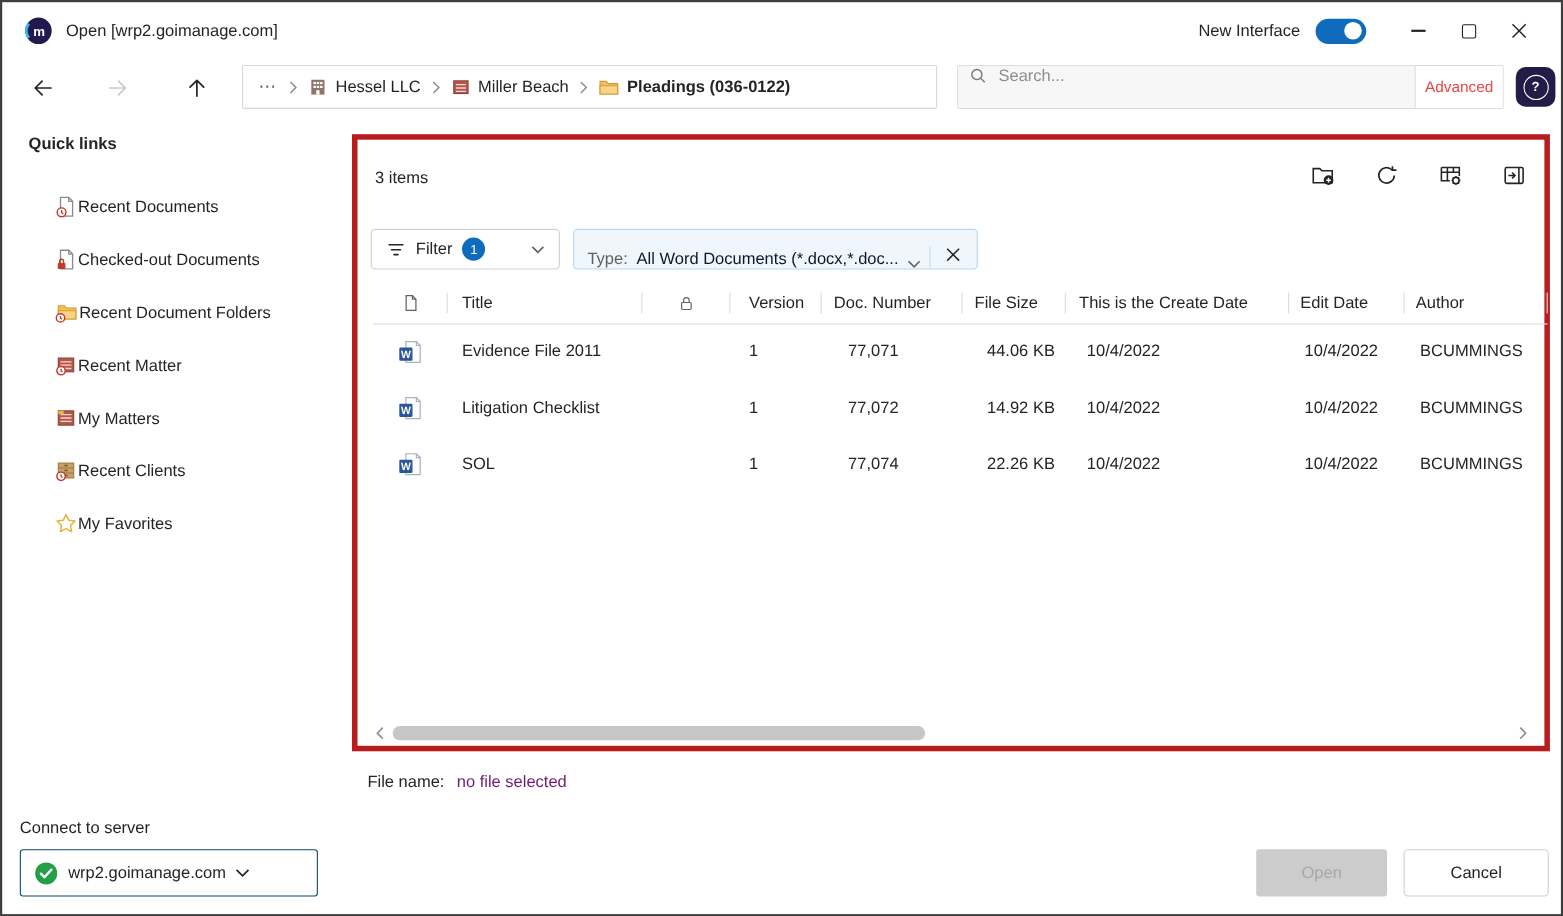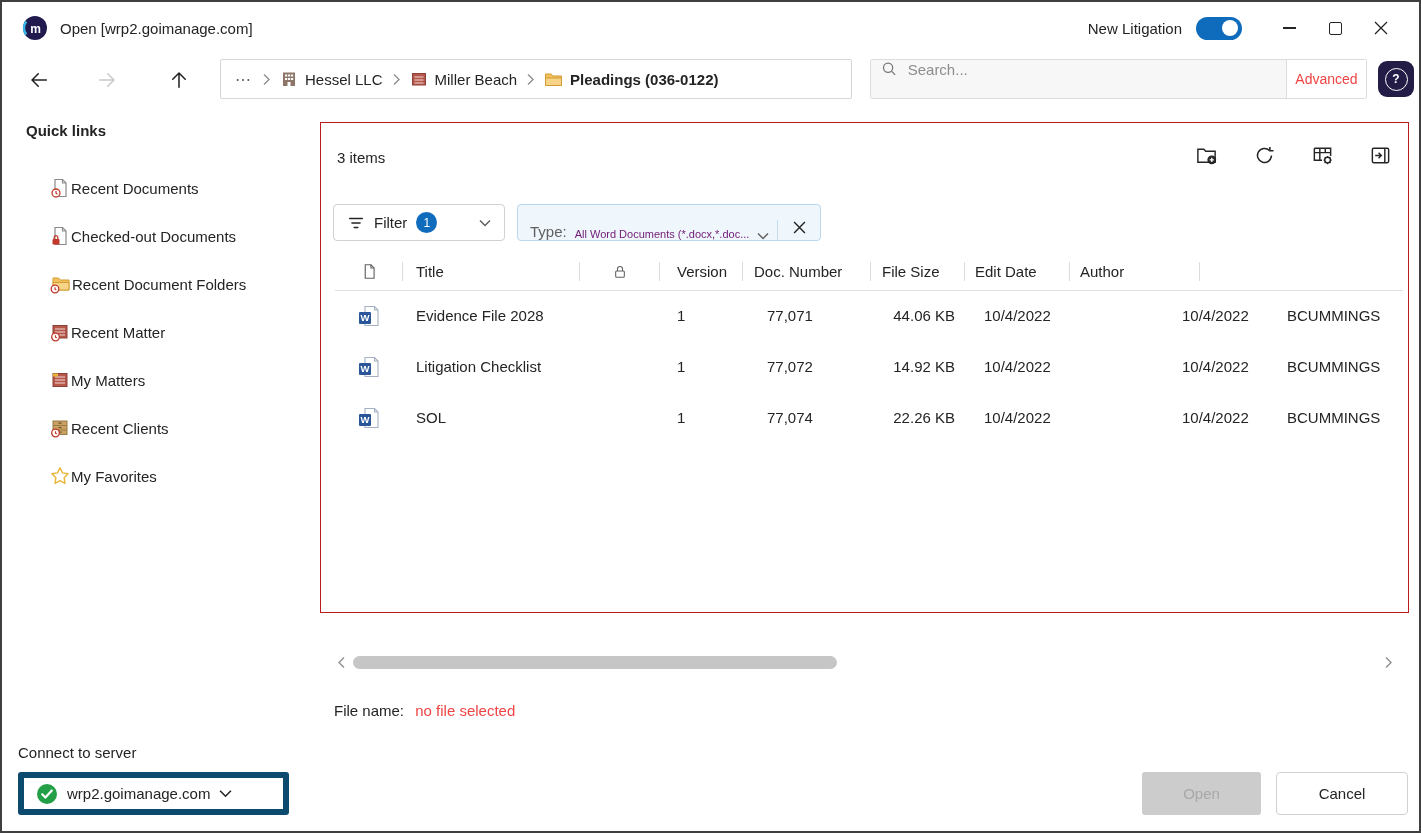--- a/index.html
+++ b/index.html
@@ -34,34 +34,34 @@
   .advbtn{width:79px;display:flex;align-items:center;justify-content:center;font-size:14px;color:#ef4444;border-left:1px solid #dcdcdc;cursor:pointer;background:#fff}
   .helpbtn{position:absolute;left:1376px;top:7px;width:36px;height:36px;border-radius:9px;background:#221c46;display:flex;align-items:center;justify-content:center;cursor:pointer}
   .helpbtn .qcircle{width:21px;height:21px;border:1.5px solid #fff;border-radius:50%;color:#fff;font-size:12px;font-weight:bold;display:flex;align-items:center;justify-content:center}
   
   .sidebar{position:absolute;left:0;top:102px;width:318px;bottom:0}
   .ql-header{position:absolute;left:24px;top:18px;font-size:15px;font-weight:bold}
   .ql-list{position:absolute;left:0;top:60px;right:0}
   .ql-item{height:48px;display:flex;align-items:center;padding-left:48px;gap:1px;font-size:15px;cursor:pointer}
   
   .connect-label{position:absolute;left:16px;top:742px;font-size:15px}
-  .server-select{position:absolute;left:16px;top:770px;width:271px;height:43px;border:6px solid #0c4a6e;border-radius:3px;background:#fff;display:flex;align-items:center;padding:0 12px;gap:9px;box-sizing:border-box;cursor:pointer}
+  .server-select{position:absolute;left:16px;top:770px;width:271px;height:43px;border:1px solid #0c4a6e;border-radius:3px;background:#fff;display:flex;align-items:center;padding:0 12px;gap:9px;box-sizing:border-box;cursor:pointer}
   .server-select .srv-text{font-size:15px}
   
-  .panel{position:absolute;left:318px;top:120px;width:1089px;height:491px;border:1px solid #b91c1c;background:#fff;box-sizing:border-box}
+  .panel{position:absolute;left:318px;top:120px;width:1089px;height:561px;border:5px solid #b91c1c;background:#fff;box-sizing:border-box}
   .items-count{position:absolute;left:16px;top:26px;font-size:15px}
   .panel-icons{position:absolute;right:16px;top:21px;display:flex;gap:35px}
   .picon{width:23px;height:23px;cursor:pointer}
   .filter-btn{position:absolute;left:12px;top:81px;width:172px;height:37px;border:1px solid #d1d1d1;border-radius:4px;display:flex;align-items:center;padding:0 13px;gap:9px;box-sizing:border-box;cursor:pointer;background:#fff}
   .filter-label{font-size:15px}
   .filter-badge{width:21px;height:21px;border-radius:50%;background:#0f6cbd;color:#fff;font-size:12px;display:flex;align-items:center;justify-content:center}
   .filter-btn .chev{margin-left:auto}
   .chip{position:absolute;left:196px;top:81px;height:37px;background:#eff6fc;border:1px solid #b9d7ef;border-radius:4px;display:flex;align-items:flex-end;padding:0 8px 0 12px;gap:8px;box-sizing:border-box;cursor:default}
   .chip-prefix{font-size:15px;color:#616161}
-  .chip-value{font-size:11px;color:#701a75;white-space:nowrap}
+  .chip-value{font-size:15px;color:#0f172a;white-space:nowrap}
   .chip-div{width:1px;height:20px;background:#c4dcf0}
   .chip-x{width:26px;height:26px;display:flex;align-items:center;justify-content:center;cursor:pointer}
   
   .thead{position:absolute;left:14px;top:130px;width:1068px;height:37px;display:flex;align-items:center;border-bottom:1px solid #e0e0e0;font-size:15px}
   .th{position:relative;height:100%;display:flex;align-items:center;box-sizing:border-box;cursor:pointer}
   .th::after{content:"";position:absolute;right:0;top:9px;bottom:9px;width:1px;background:#dcdcdc}
   .tbody{position:absolute;left:14px;top:167px;width:1068px}
   .trow{display:flex;align-items:center;height:51px;font-size:15px;cursor:pointer}
   .cell{box-sizing:border-box}
   .c-icon{width:68px;display:flex;justify-content:center}
@@ -77,40 +77,40 @@
   .c-edit{width:105px;padding-left:10px}
   .trow .c-edit{padding-left:14px}
   .c-author{width:130px;padding-left:10px}
   .trow .c-author{padding-left:14px}
   
   .hscroll{position:absolute;left:0;right:0;top:529px;height:20px}
   .hs-arrow{position:absolute;top:2px;width:16px;height:16px;display:flex;align-items:center;justify-content:center;cursor:pointer}
   .hs-thumb{position:absolute;left:32px;top:4px;width:484px;height:13px;border-radius:7px;background:#c6c6c6;cursor:grab}
   
   .filename-row{position:absolute;left:332px;top:700px;font-size:15px}
-  .filename-row .fn-value{color:#ef4444;margin-left:7px}
+  .filename-row .fn-value{color:#701a75;margin-left:7px}
   .btn-open{position:absolute;left:1140px;top:770px;width:119px;height:43px;background:#cccccc;color:#a8a8a8;border:none;border-radius:3px;font-size:15px;font-family:"Liberation Sans",sans-serif;display:flex;align-items:center;justify-content:center}
   .btn-cancel{position:absolute;left:1274px;top:770px;width:132px;height:43px;background:#fff;color:#242424;border:1px solid #d1d1d1;border-radius:4px;font-size:15px;font-family:"Liberation Sans",sans-serif;display:flex;align-items:center;justify-content:center;cursor:pointer}
 </style>
 </head>
 <body>
 
 <div class="window">
 
   <div class="titlebar">
     <span class="logo">
       <svg width="26" height="26" viewBox="0 0 26 26">
         <circle cx="13" cy="13" r="12" fill="#201a4f"></circle>
         <path d="M4.2 19.5 A11 11 0 0 1 4.2 6.5" stroke="#38b6e8" stroke-width="2.6" fill="none"></path>
         <text x="13.5" y="17.5" text-anchor="middle" font-size="12" font-weight="bold" fill="#fff" font-family="Liberation Sans, sans-serif">m</text>
       </svg>
     </span>
     <span class="win-title">Open [wrp2.goimanage.com]</span>
     <div class="tb-right">
-      <span class="ni-label">New Litigation</span>
+      <span class="ni-label">New Interface</span>
       <div class="toggle">
           <div class="knob"></div>
         </div>
       <div class="winbtn">
           <div class="min-glyph"></div>
         </div>
       <div class="winbtn">
           <div class="max-glyph"></div>
         </div>
       <div class="winbtn">
@@ -328,36 +328,37 @@
       <div class="th cell c-title">Title</div>
       <div class="th cell c-lock">
         <svg width="16" height="16" viewBox="0 0 24 24">
           <rect x="5.5" y="10.5" width="13" height="9.5" rx="1.5" fill="none" stroke="#616161" stroke-width="1.6"></rect>
           <path d="M8.2 10.5V7.6a3.8 3.8 0 0 1 7.6 0v2.9" fill="none" stroke="#616161" stroke-width="1.6"></path>
         </svg>
       </div>
       <div class="th cell c-version">Version</div>
       <div class="th cell c-docnum">Doc. Number</div>
       <div class="th cell c-size">File Size</div>
+      <div class="th cell c-create">This is the Create Date</div>
       <div class="th cell c-edit">Edit Date</div>
       <div class="th cell c-author">Author</div>
     </div>
 
     <div class="tbody">
 
       <div class="trow">
         <div class="cell c-icon">
           <svg width="22" height="22" viewBox="0 0 22 22">
             <path d="M7 1.5h9.5l3.5 3.5v15.5H7z" fill="#fff" stroke="#a3b1c2" stroke-width="1.1"></path>
             <path d="M16.5 1.5V5H20" fill="none" stroke="#a3b1c2" stroke-width="1.1"></path>
             <rect x="1" y="7" width="12" height="12" rx="1" fill="#2b579a"></rect>
             <text x="7" y="16.3" text-anchor="middle" font-size="9.5" font-weight="bold" fill="#fff" font-family="Liberation Sans, sans-serif">W</text>
           </svg>
         </div>
-        <div class="cell c-title">Evidence File 2028</div>
+        <div class="cell c-title">Evidence File 2011</div>
         <div class="cell c-lock"></div>
         <div class="cell c-version">1</div>
         <div class="cell c-docnum">77,071</div>
         <div class="cell c-size">44.06 KB</div>
         <div class="cell c-create">10/4/2022</div>
         <div class="cell c-edit">10/4/2022</div>
         <div class="cell c-author">BCUMMINGS</div>
       </div>
 
       <div class="trow">

